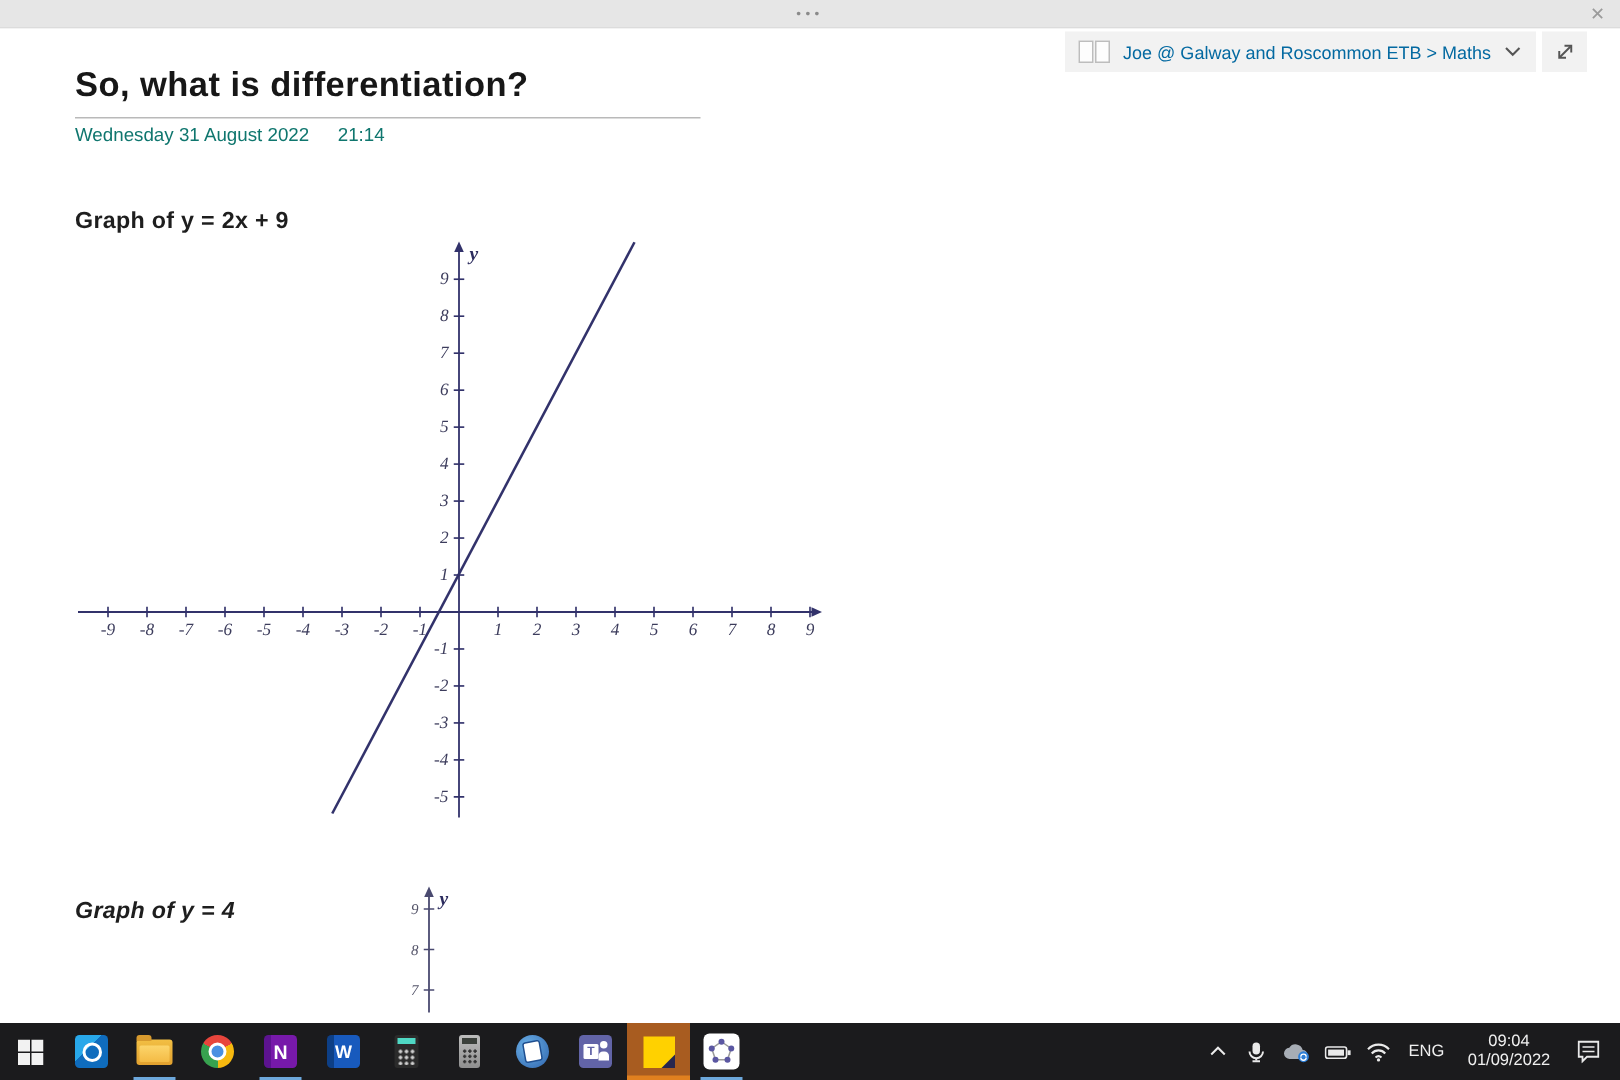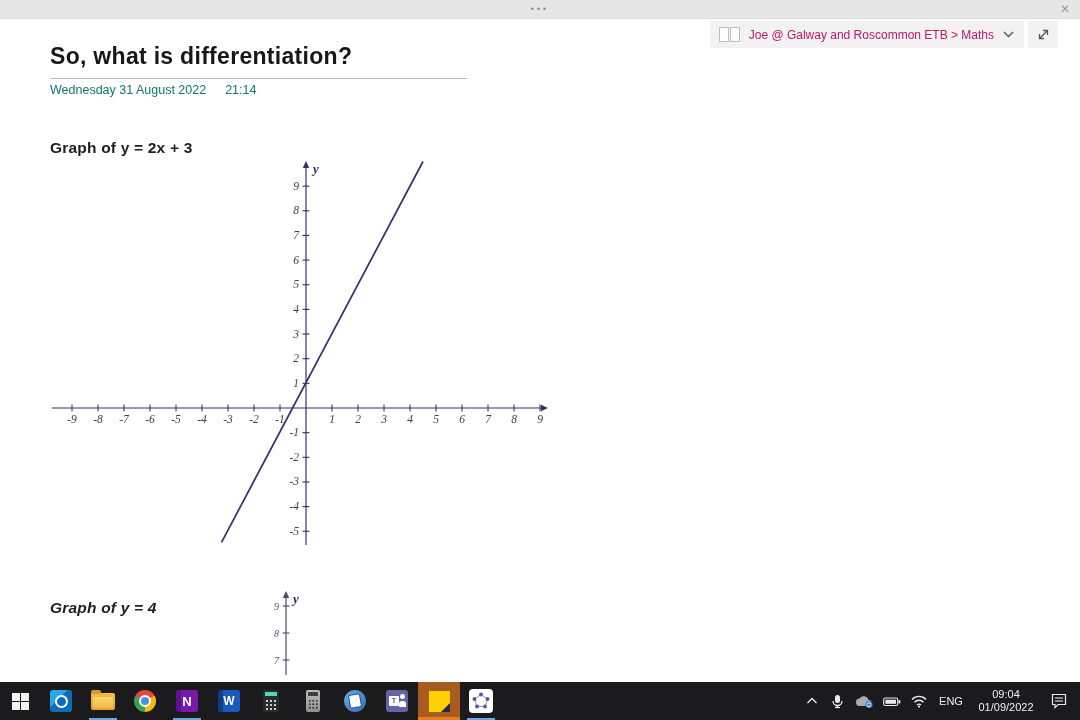--- a/index.html
+++ b/index.html
@@ -7,21 +7,21 @@
   .screen{position:relative;width:1080px;height:720px;background:#fff;overflow:hidden;}
 
   
   .titlebar{position:absolute;top:0;left:0;right:0;height:18px;background:#e6e6e6;border-bottom:1px solid #dcdcdc;}
   .drag-dots{position:absolute;left:50%;top:0;transform:translateX(-50%);color:#8a8a8a;font-size:9px;letter-spacing:3px;line-height:18px;cursor:grab;}
   .close-btn{position:absolute;right:6px;top:0;color:#9b9b9b;font-size:12px;line-height:18px;background:none;border:none;padding:0 4px;cursor:pointer;font-family:inherit;}
 
   
   .content{position:absolute;top:19px;left:0;right:0;bottom:38px;background:#fff;}
 
-  .nb-switch{position:absolute;top:2px;right:56px;height:27px;background:#f2f2f2;display:flex;align-items:center;gap:9px;padding:0 10px 0 9px;color:#be185d;font-size:12px;border:none;cursor:pointer;font-family:inherit;}
+  .nb-switch{position:absolute;top:2px;right:56px;height:27px;background:#f2f2f2;display:flex;align-items:center;gap:9px;padding:0 10px 0 9px;color:#0369a1;font-size:12px;border:none;cursor:pointer;font-family:inherit;}
   .book-icon{display:inline-flex;gap:1px;}
   .book-icon i{display:block;width:8px;height:13px;background:#fdfdfd;border:1px solid #bdbdbd;}
   .expand-btn{position:absolute;top:2px;right:22px;width:30px;height:27px;background:#f2f2f2;border:none;display:flex;align-items:center;justify-content:center;cursor:pointer;}
 
   .page-title{position:absolute;left:50px;top:24px;margin:0;font-size:23px;font-weight:600;letter-spacing:.3px;color:#171717;}
   .title-rule{position:absolute;left:50px;top:59px;width:417px;border-top:1px solid #b9b9b9;}
   .meta{position:absolute;left:50px;top:64px;font-size:12.5px;color:#0f766e;display:flex;gap:19px;}
 
   .note-label{position:absolute;left:50px;font-size:15.5px;font-weight:600;letter-spacing:.2px;color:#1e1e1e;}
   .label-1{top:120px;}
@@ -104,21 +104,21 @@
       </svg>
     </button>
 
     <h1 class="page-title">So, what is differentiation?</h1>
     <div class="title-rule"></div>
     <div class="meta">
       <span>Wednesday 31 August 2022</span>
       <span>21:14</span>
     </div>
 
-    <div class="note-label label-1">Graph of y = 2x + 3</div>
+    <div class="note-label label-1">Graph of y = 2x + 9</div>
     <svg id="graph1" class="graph-svg" width="500" height="390">
         <line x1="2" y1="249" x2="493" y2="249" stroke="#32326b" stroke-width="1.2"></line>
         <polygon points="498,249 491,245.8 491,252.2" fill="#32326b"></polygon>
         <line x1="22" y1="245.5" x2="22" y2="252.5" stroke="#32326b" stroke-width="1.1"></line>
         <text x="22" y="264" text-anchor="middle" class="tick">-9</text>
         <line x1="48" y1="245.5" x2="48" y2="252.5" stroke="#32326b" stroke-width="1.1"></line>
         <text x="48" y="264" text-anchor="middle" class="tick">-8</text>
         <line x1="74" y1="245.5" x2="74" y2="252.5" stroke="#32326b" stroke-width="1.1"></line>
         <text x="74" y="264" text-anchor="middle" class="tick">-7</text>
         <line x1="100" y1="245.5" x2="100" y2="252.5" stroke="#32326b" stroke-width="1.1"></line>

